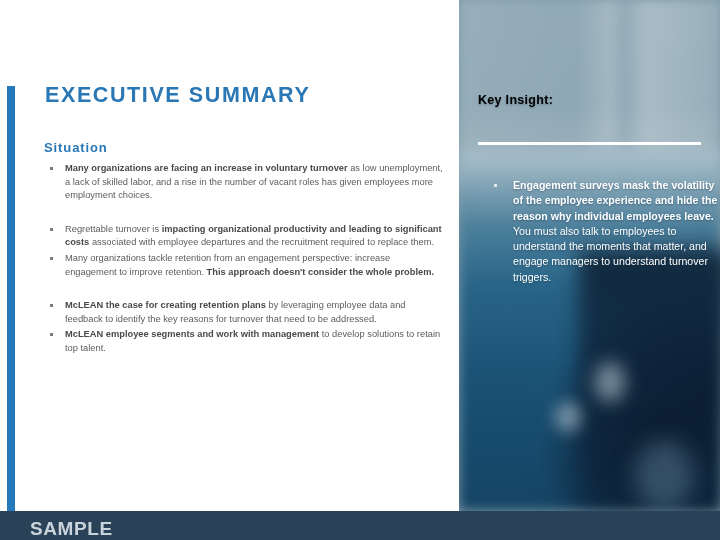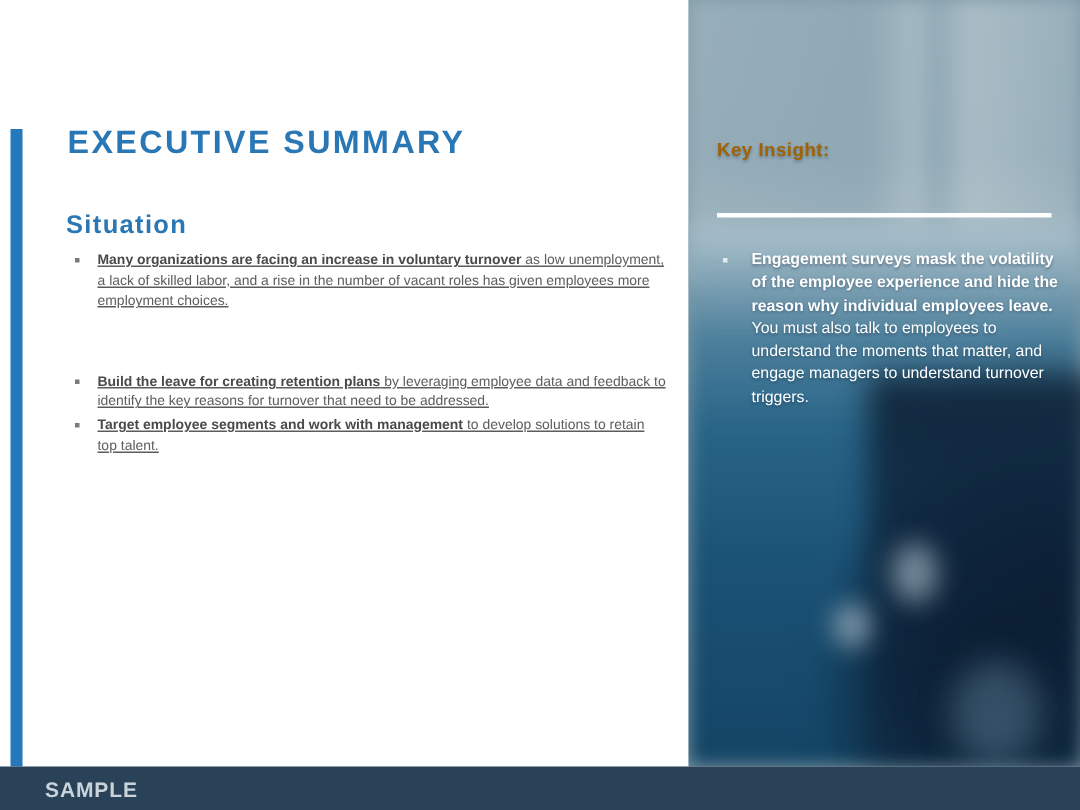--- a/index.html
+++ b/index.html
@@ -134,78 +134,77 @@
 
   
   .left-content {
     position: absolute;
     left: 44px;
     top: 140px;
     width: 400px;
   }
   .section { margin-bottom: 2px; }
   .section-heading {
-    font-size: 17px;
+    font-size: 13px;
     font-weight: bold;
     color: #2a77b5;
     letter-spacing: 0.9px;
     margin-bottom: 7px;
   }
   .bullets {
     list-style: none;
     margin: 0;
     padding: 0;
   }
   .bullet {
     position: relative;
     padding-left: 21px;
     font-size: 9.3px;
     line-height: 13.6px;
     color: #5c5c5c;
     margin-bottom: 2px;
-    text-decoration: underline;
   }
   .bullet::before {
     content: "";
     position: absolute;
     left: 6px;
     top: 5px;
     width: 3px;
     height: 3px;
     background: #7a7a7a;
   }
   .bullet b { color: #4a4a4a; font-weight: bold; }
   .gap-md { height: 18px; }
 
   
   .insight-title {
     position: absolute;
     left: 478px;
     top: 93px;
     font-size: 12.5px;
     font-weight: bold;
-    color: #a16207;
+    color: #000000;
     letter-spacing: 0.3px;
     text-shadow: 0 1px 2px rgba(20,40,60,0.35);
   }
   .insight-rule {
     position: absolute;
     left: 478px;
     top: 142px;
     width: 223px;
     height: 3px;
     background: #ffffff;
   }
   .insight-list {
     position: absolute;
     left: 474px;
     top: 166px;
     width: 232px;
     list-style: none;
-    margin: 0;
+    margin: 12px;
     padding: 0;
   }
   .insight-bullet {
     position: relative;
     padding-left: 27px;
     font-size: 10.6px;
     line-height: 15.3px;
     color: #ffffff;
     text-shadow: 0 1px 2px rgba(15,35,55,0.4);
   }
@@ -226,21 +225,21 @@
     left: 0;
     top: 511px;
     width: 720px;
     height: 29px;
     background: #2a4257;
   }
   .footer-label {
     position: absolute;
     left: 30px;
     top: 518px;
-    font-size: 14px;
+    font-size: 19px;
     font-weight: bold;
     color: #c9d3dc;
     letter-spacing: 0.6px;
   }
   .logo {
     position: absolute;
     right: 12px;
     top: 541px;
     text-align: right;
     font-family: "Liberation Serif", serif;
@@ -284,29 +283,31 @@
       <div class="section-heading">Situation</div>
       <ul class="bullets">
         <li class="bullet"><b>Many organizations are facing an increase in voluntary turnover</b><span> as low unemployment, a lack of skilled labor, and a rise in the number of vacant roles has given employees more employment choices.</span></li>
       </ul>
     </div>
 
     <div class="gap-md"></div>
 
     <div class="section">
       <ul class="bullets">
+        <li class="bullet"><span>Regrettable turnover is </span><b>impacting organizational productivity and leading to significant costs</b><span> associated with employee departures and the recruitment required to replace them.</span></li>
+        <li class="bullet"><span>Many organizations tackle retention from an engagement perspective: increase engagement to improve retention. </span><b>This approach doesn't consider the whole problem.</b><span></span></li>
       </ul>
     </div>
 
     <div class="gap-md"></div>
 
     <div class="section">
       <ul class="bullets">
-        <li class="bullet"><b>Build the leave for creating retention plans</b><span> by leveraging employee data and feedback to identify the key reasons for turnover that need to be addressed.</span></li>
-        <li class="bullet"><b>Target employee segments and work with management</b><span> to develop solutions to retain top talent.</span></li>
+        <li class="bullet"><b>McLEAN the case for creating retention plans</b><span> by leveraging employee data and feedback to identify the key reasons for turnover that need to be addressed.</span></li>
+        <li class="bullet"><b>McLEAN employee segments and work with management</b><span> to develop solutions to retain top talent.</span></li>
       </ul>
     </div>
 
   </div>
 
   <div class="insight-title">Key Insight:</div>
   <div class="insight-rule"></div>
   <ul class="insight-list">
     <li class="insight-bullet"><b>Engagement surveys mask the volatility of the employee experience and hide the reason why individual employees leave.</b><span> You must also talk to employees to understand the moments that matter, and engage managers to understand turnover triggers.</span></li>
   </ul>

